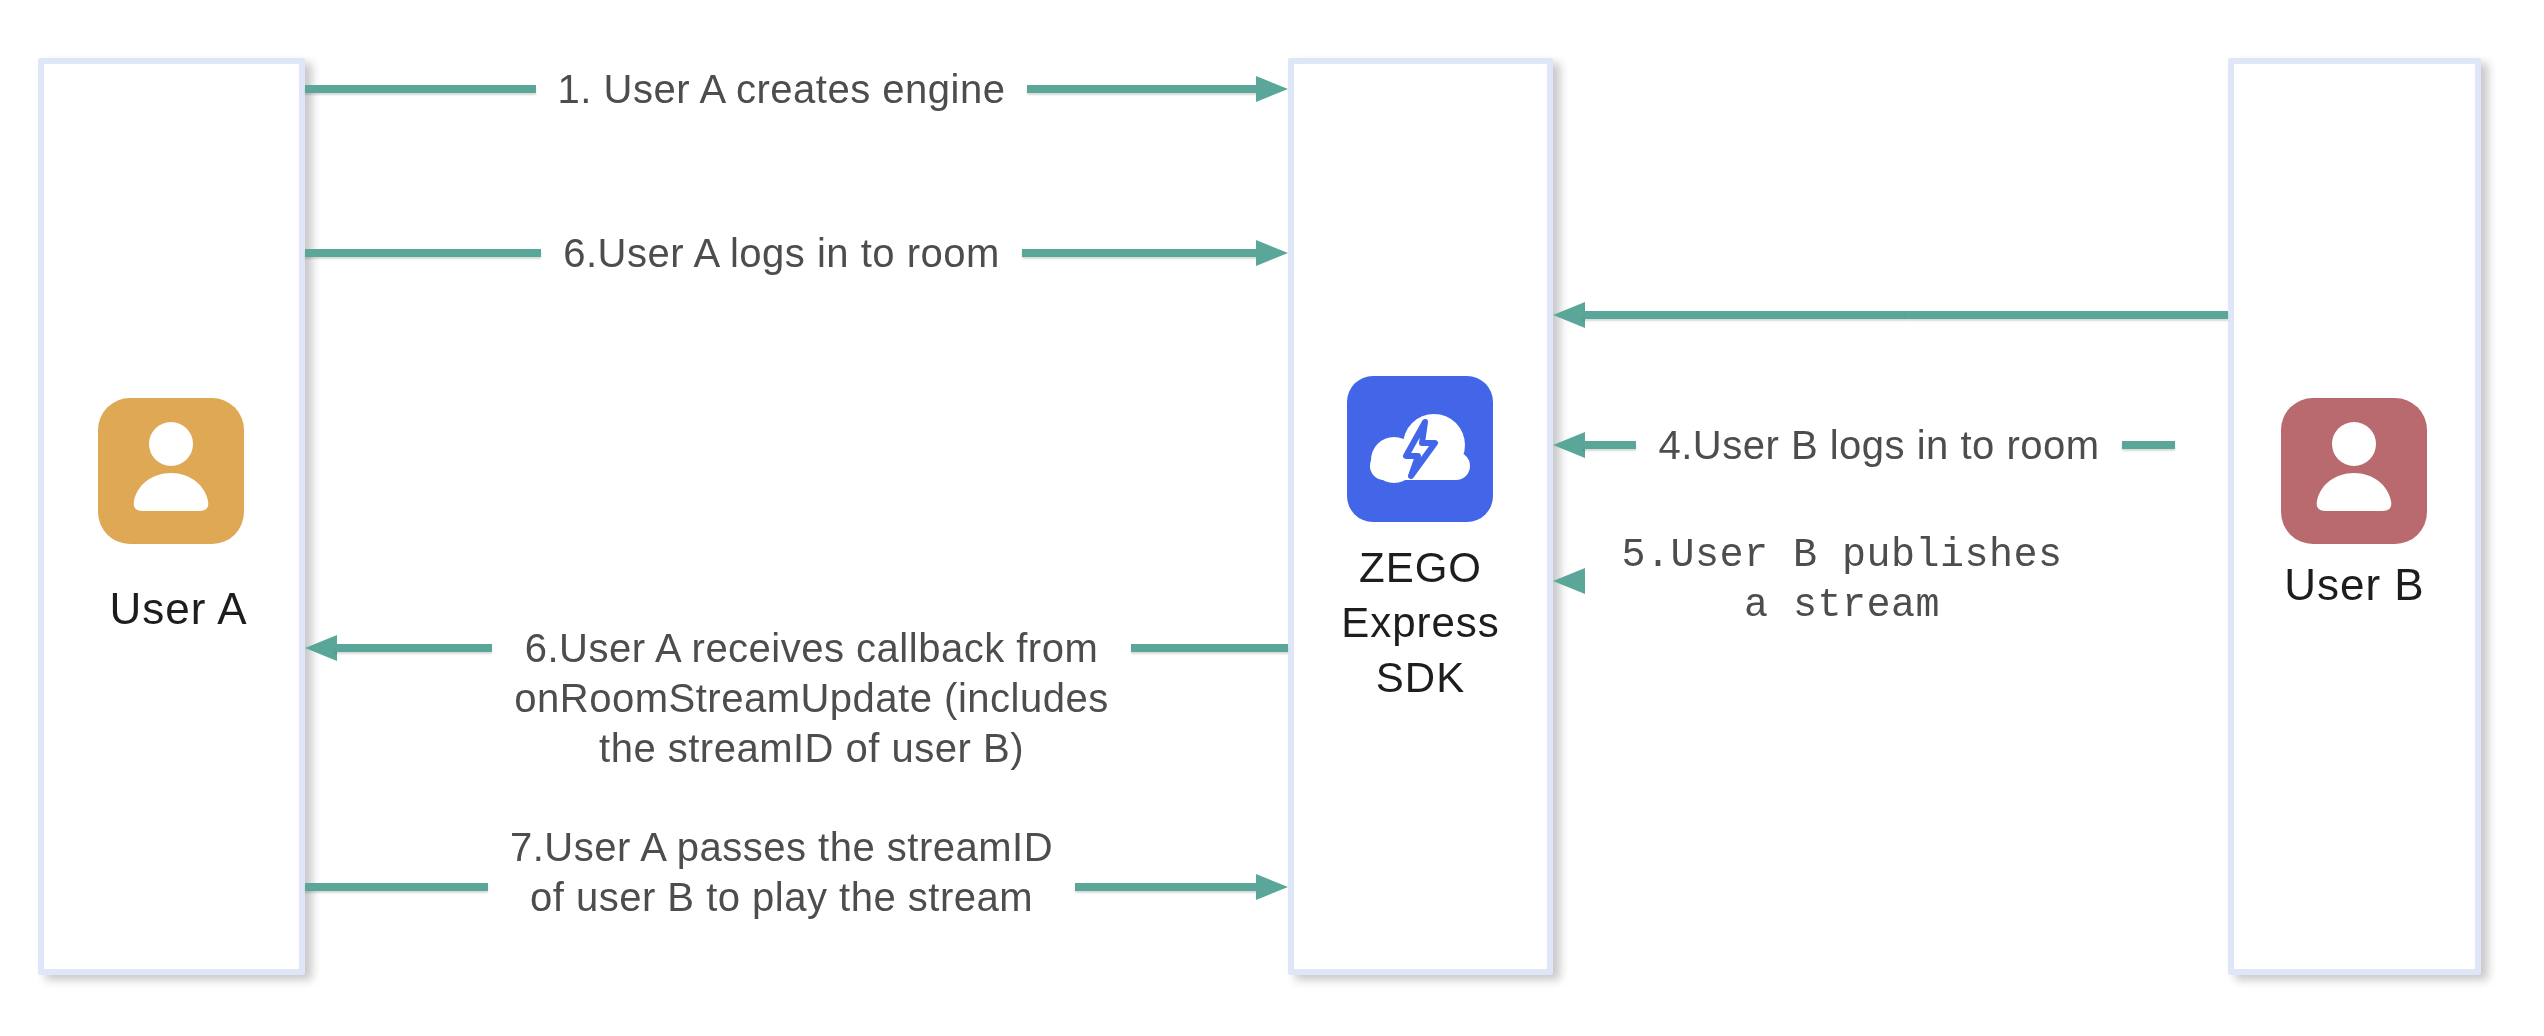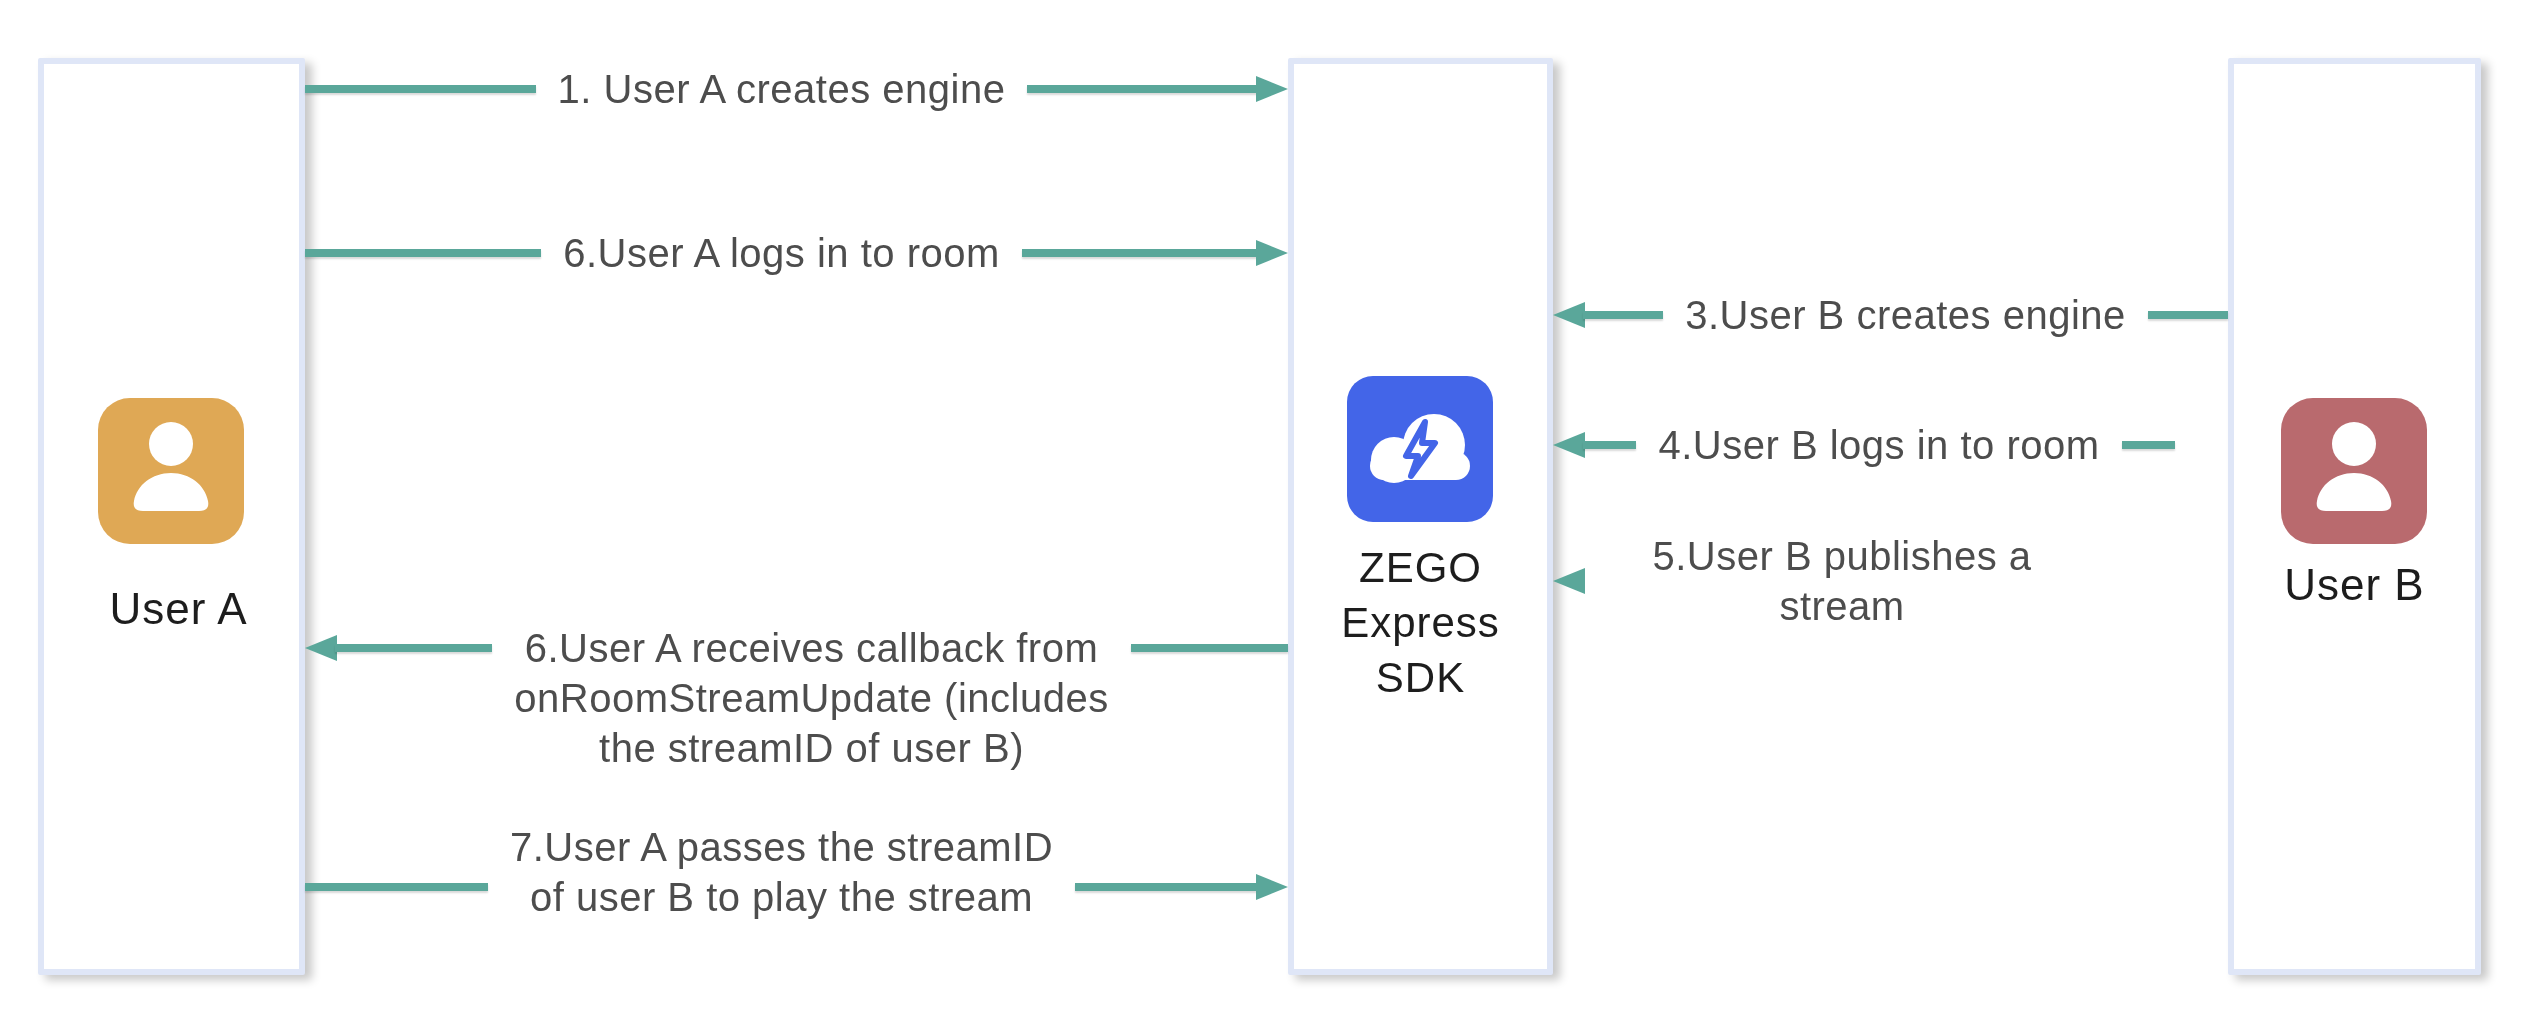--- a/index.html
+++ b/index.html
@@ -79,32 +79,31 @@
   <div class="arrow-row" style="left:305px;top:228px;width:983px;">
     <div class="aline"></div>
     <div class="alabel">6.User A logs in to room</div>
     <div class="aline"></div>
     <div class="head-r"></div>
   </div>
 
   <div class="arrow-row" style="left:1553px;top:290px;width:675px;">
     <div class="head-l"></div>
     <div class="aline"></div>
-    <div class="alabel">3.User B creates engine</div>
     <div class="aline"></div>
   </div>
 
   <div class="arrow-row" style="left:1553px;top:420px;width:622px;">
     <div class="head-l"></div>
     <div class="aline"></div>
     <div class="alabel">4.User B logs in to room</div>
     <div class="aline"></div>
   </div>
 
-  <div class="arrow-row" style="left:1553px;top:556px;width:548px;">
+  <div class="arrow-row" style="left:1553px;top:556px;width:548px;font-family:Liberation Mono, monospace;">
     <div class="head-l"></div>
     <div class="aline"></div>
     <div class="alabel">5.User B publishes a stream</div>
     <div class="aline"></div>
   </div>
 
   <div class="arrow-row" style="left:305px;top:623px;width:983px;">
     <div class="head-l"></div>
     <div class="aline"></div>
     <div class="alabel shift-down">6.User A receives callback from

